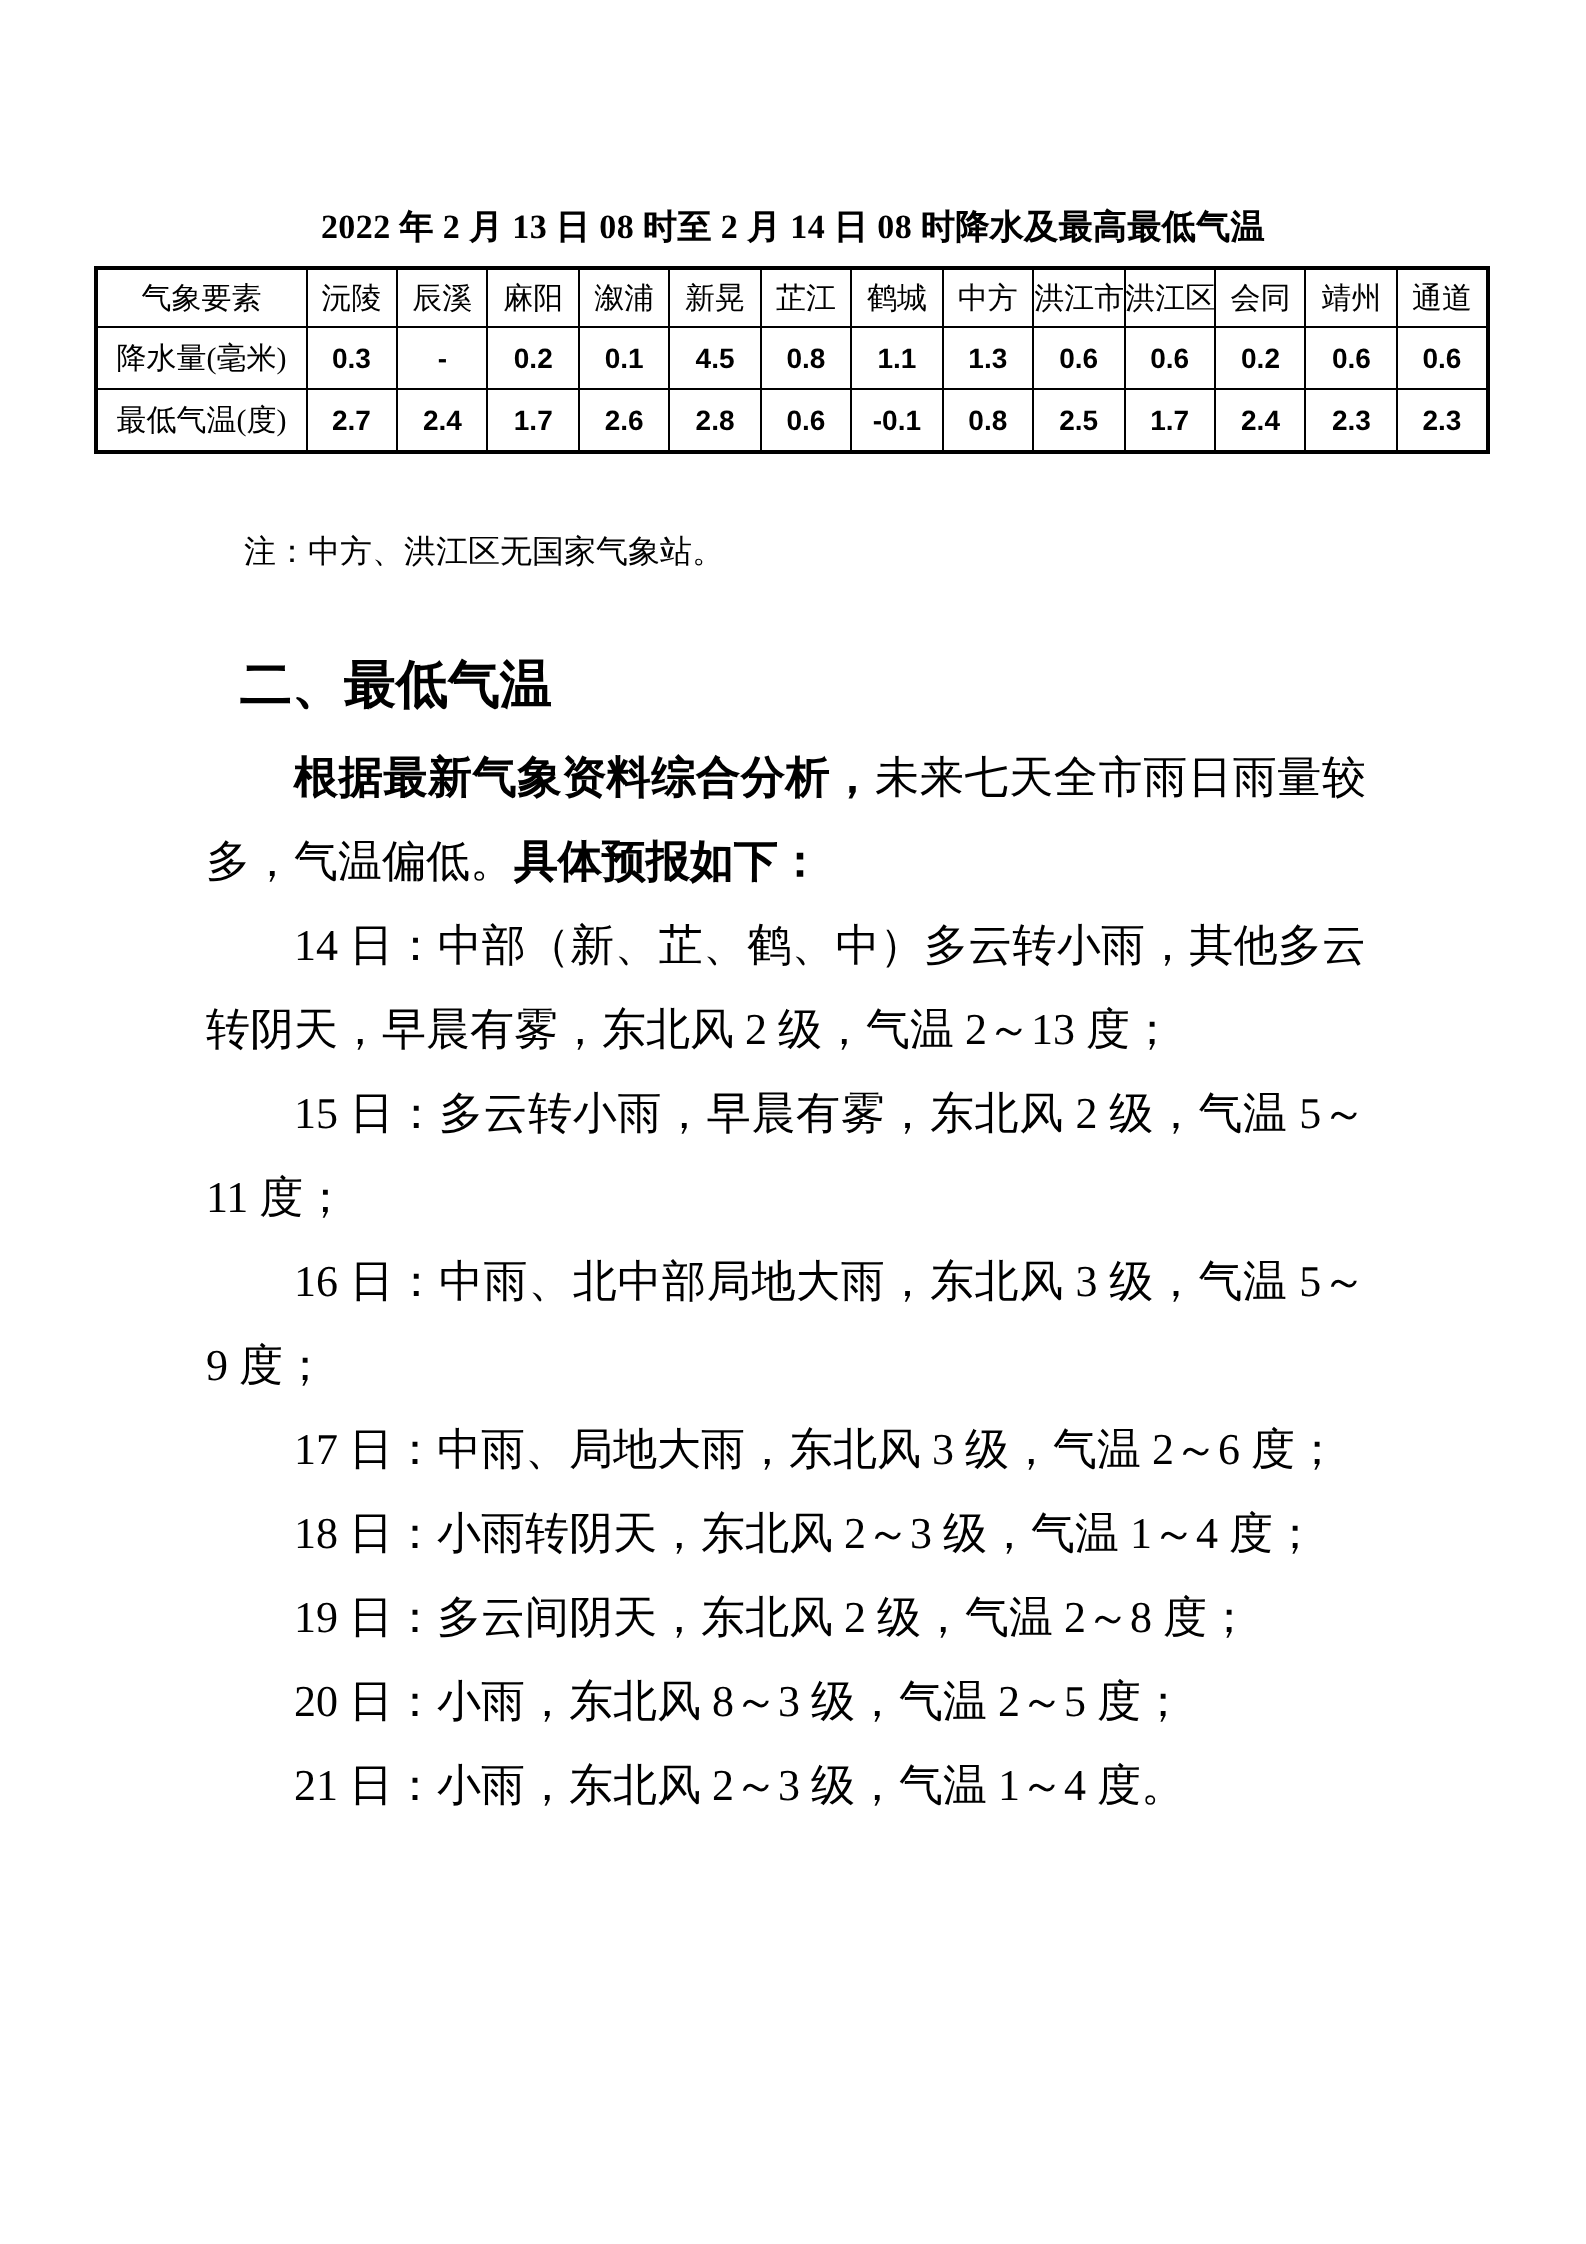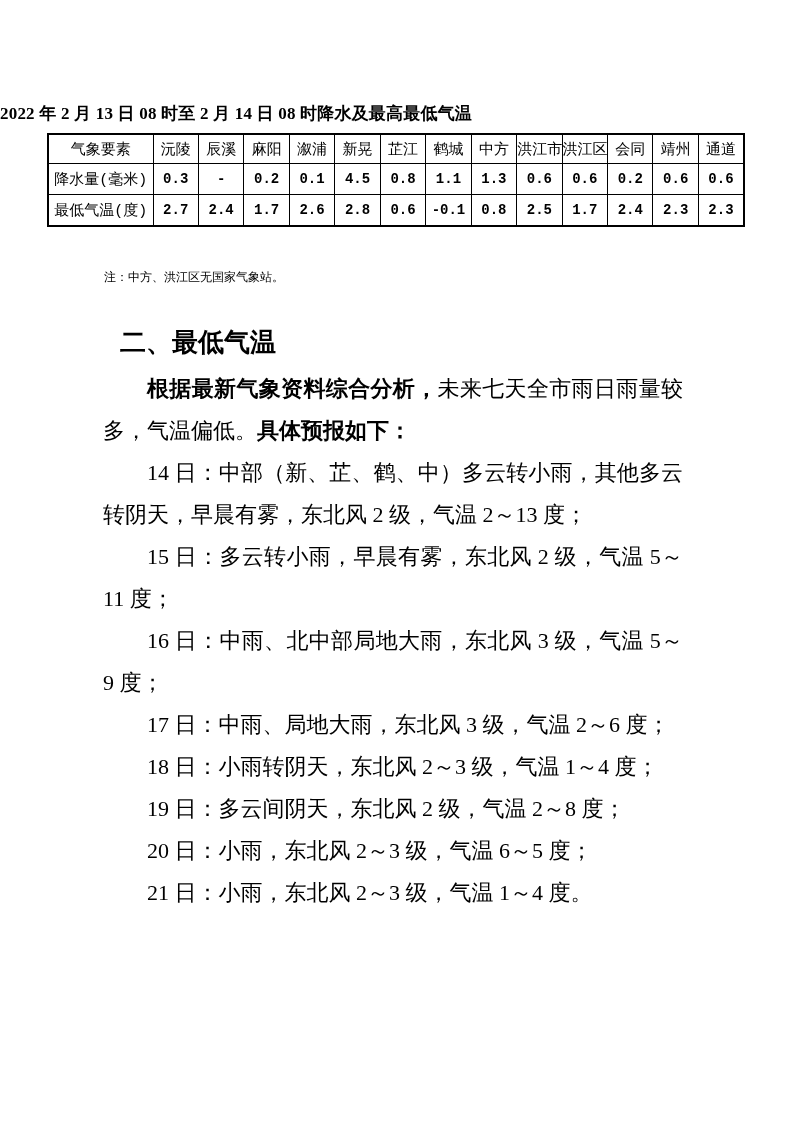--- a/index.html
+++ b/index.html
@@ -10,21 +10,21 @@
     background: #ffffff;
     color: #000000;
     font-family: "Liberation Serif", serif;
     overflow: hidden;
   }
   .doc-title {
     position: absolute;
     top: 102px;
     left: 0;
     width: 100%;
-    text-align: left;
+    text-align: center;
     font-size: 17px;
     font-weight: bold;
     line-height: 24px;
     letter-spacing: 0.2px;
   }
   table.weather-table {
     position: absolute;
     top: 133px;
     left: 47px;
     width: 698px;
@@ -34,39 +34,38 @@
   }
   table.weather-table col.label-col { width: 105px; }
   table.weather-table th,
   table.weather-table td {
     border: 1px solid #000;
     text-align: center;
     vertical-align: middle;
     padding: 0;
     overflow: hidden;
     white-space: nowrap;
-    font-family: Liberation Mono, monospace;
   }
   table.weather-table th {
     height: 28px;
     font-size: 15px;
     font-weight: normal;
   }
   table.weather-table td { height: 30px; margin-left: 40px; }
   td.row-label { font-size: 15px; }
   td.num {
     font-family: "Liberation Sans", sans-serif;
     font-weight: 600;
     font-size: 14px;
   }
   .table-note {
     position: absolute;
     top: 268px;
-    left: 104px;
-    font-size: 12px;
+    left: 122px;
+    font-size: 16px;
     line-height: 18px;
   }
   .section-heading {
     position: absolute;
     top: 328px;
     left: 120px;
     font-size: 26px;
     font-weight: bold;
     line-height: 30px;
   }
@@ -166,17 +165,17 @@
   <div class="section-heading">二、最低气温</div>
 
   <div class="forecast-body">
     <p><span class="b">根据最新气象资料综合分析，</span><span>未来七天全市雨日雨量较多，气温偏低。</span><span class="b">具体预报如下：</span></p>
     <p>14 日：中部（新、芷、鹤、中）多云转小雨，其他多云转阴天，早晨有雾，东北风 2 级，气温 2～13 度；</p>
     <p>15 日：多云转小雨，早晨有雾，东北风 2 级，气温 5～11 度；</p>
     <p>16 日：中雨、北中部局地大雨，东北风 3 级，气温 5～9 度；</p>
     <p>17 日：中雨、局地大雨，东北风 3 级，气温 2～6 度；</p>
     <p>18 日：小雨转阴天，东北风 2～3 级，气温 1～4 度；</p>
     <p>19 日：多云间阴天，东北风 2 级，气温 2～8 度；</p>
-    <p>20 日：小雨，东北风 2～3 级，气温 6～5 度；</p>
+    <p>20 日：小雨，东北风 8～3 级，气温 2～5 度；</p>
     <p>21 日：小雨，东北风 2～3 级，气温 1～4 度。</p>
   </div>
 
 </div>
 
 </body></html>

